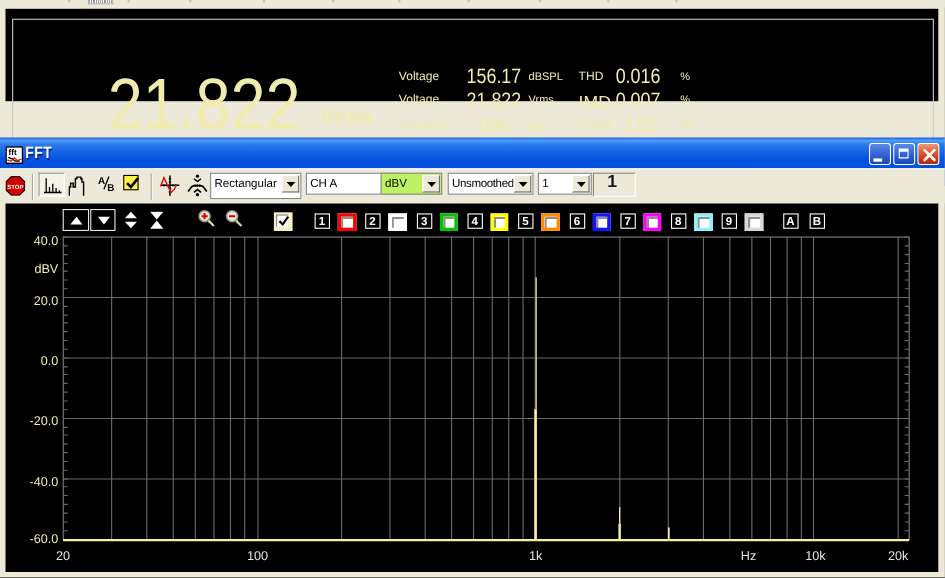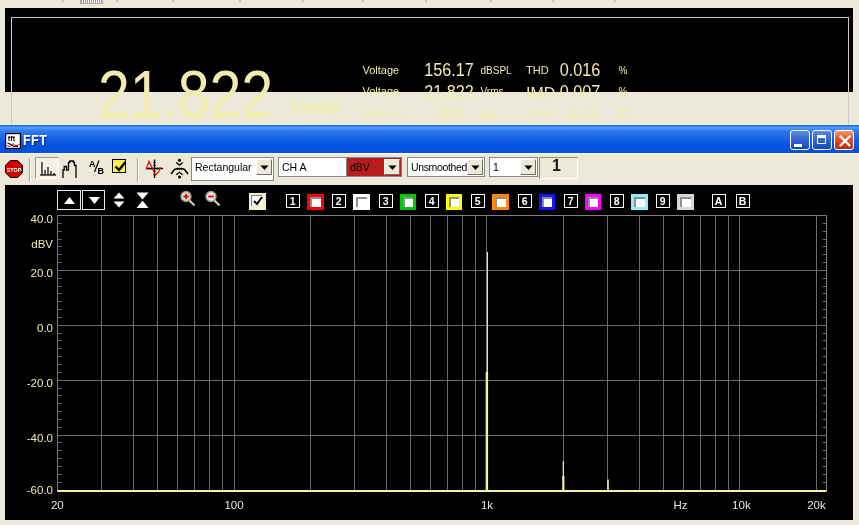--- a/index.html
+++ b/index.html
@@ -129,21 +129,21 @@
       <div style="position:absolute;right:1px;top:1px;width:16px;height:16px;background:#ECE9D8;border:1px solid;border-color:#fff #716F64 #716F64 #fff"><svg width="15" height="15">
           <polygon points="3.5,5.5 11.5,5.5 7.5,10" fill="#000"></polygon>
         </svg></div>
     </div>
 <div style="position:absolute;left:278px;top:3px;width:86px;height:20px;background:#fff;border:1px solid #828790">
       <div style="position:absolute;left:3px;top:3px;font-size:10.5px;color:#000;white-space:nowrap">CH A</div>
       <div style="position:absolute;right:1px;top:1px;width:16px;height:16px;background:#ECE9D8;border:1px solid;border-color:#fff #716F64 #716F64 #fff"><svg width="15" height="15">
           <polygon points="3.5,5.5 11.5,5.5 7.5,10" fill="#000"></polygon>
         </svg></div>
     </div>
-<div style="position:absolute;left:346px;top:3px;width:56px;height:20px;background:#b91c1c;border:1px solid #828790">
+<div style="position:absolute;left:346px;top:3px;width:56px;height:20px;background:#bef264;border:1px solid #828790">
       <div style="position:absolute;left:3px;top:3px;font-size:10.5px;color:#000;white-space:nowrap">dBV</div>
       <div style="position:absolute;right:1px;top:1px;width:16px;height:16px;background:#ECE9D8;border:1px solid;border-color:#fff #716F64 #716F64 #fff"><svg width="15" height="15">
           <polygon points="3.5,5.5 11.5,5.5 7.5,10" fill="#000"></polygon>
         </svg></div>
     </div>
 <div style="position:absolute;left:407px;top:3px;width:78px;height:20px;background:#fff;border:1px solid #828790">
       <div style="position:absolute;left:3px;top:3px;font-size:10.5px;color:#000;white-space:nowrap;letter-spacing:-0.35px">Unsmoothed</div>
       <div style="position:absolute;right:1px;top:1px;width:16px;height:16px;background:#ECE9D8;border:1px solid;border-color:#fff #716F64 #716F64 #fff"><svg width="15" height="15">
           <polygon points="3.5,5.5 11.5,5.5 7.5,10" fill="#000"></polygon>
         </svg></div>

